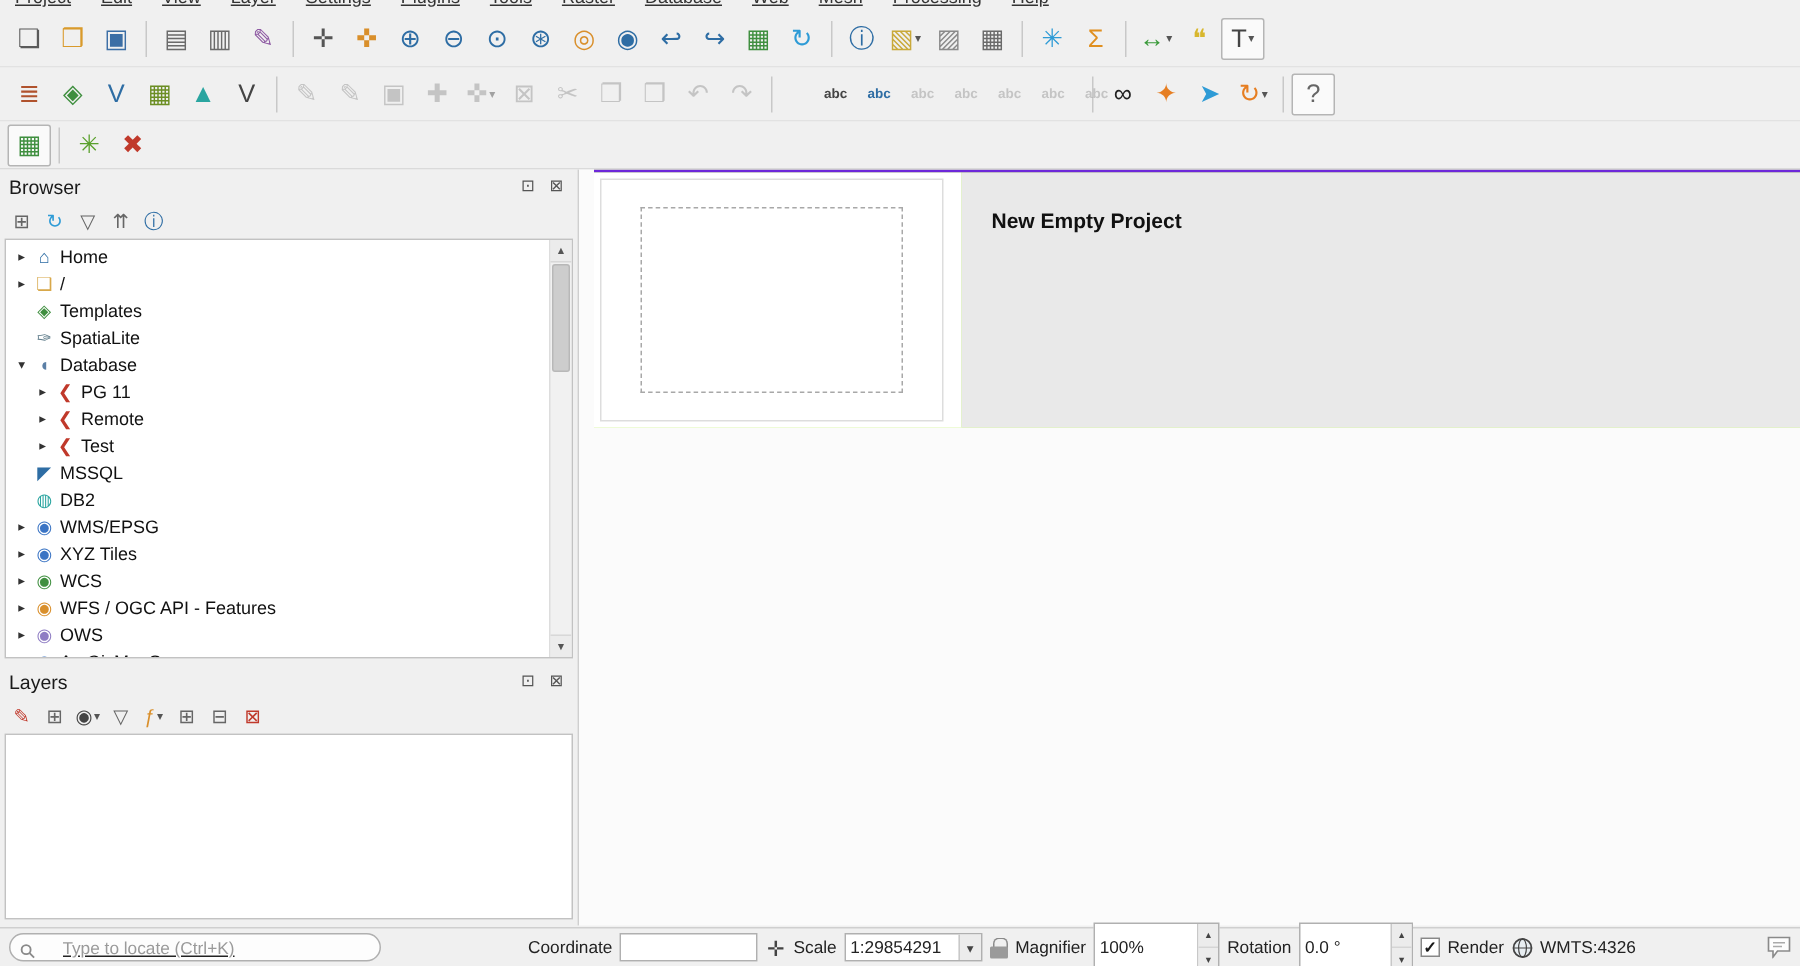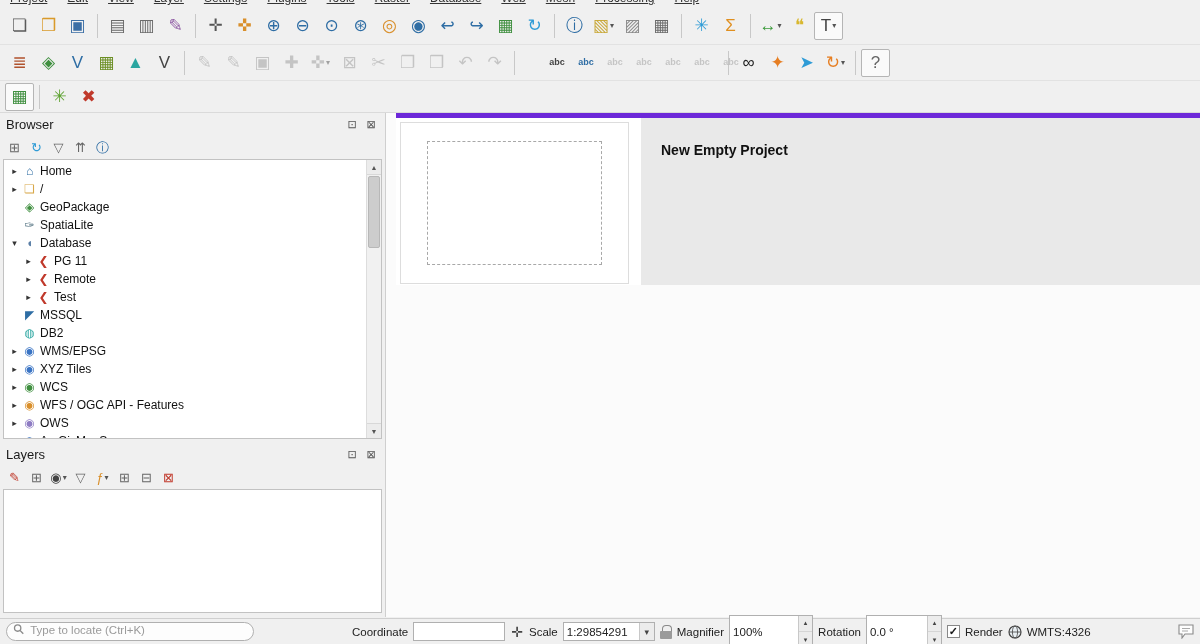--- a/index.html
+++ b/index.html
@@ -57,33 +57,33 @@
   .sb-btn.sb-down { position:absolute; bottom:0; left:0; right:0; border-top:1px solid #d8d8d8; border-bottom:none; }
   .sb-up::before { content:"▲"; }
   .sb-down::before { content:"▼"; }
   .sb-thumb { position:absolute; top:16px; left:1px; right:1px; height:72px; background:#cdcdcd; border:1px solid #b8b8b8; border-radius:2px; }
 
   .layers-view { flex:1; margin:0 3px 4px 3px; background:#fff; border:1px solid #c2c2c2; }
 
   
   #main { flex:1; background:#fbfbfb; border-left:1px solid #cfcfcf; overflow:hidden; }
   #main h1 { margin:9px 0 10px 14px; font-size:21px; font-weight:bold; color:#111; }
-  .band { margin-left:10px; height:172px; display:flex; background:#bef264; border-top:5px solid #6d28d9; }
+  .band { margin-left:10px; height:172px; display:flex; background:#bef264; border-top:2px solid #6d28d9; }
   .thumbwrap { width:245px; background:#fff; padding:4px; flex:none; }
   .thumb { width:229px; height:162px; background:#fff; border:1px solid #ddd; position:relative; }
   .thumb .dashed { position:absolute; top:18px; bottom:18px; left:26px; right:26px; border:1px dashed #a8a8a8; }
   .cardinfo { flex:1; background:#e9e9e9; padding:24px 0 0 20px; }
   .card-title { font-size:14px; font-weight:bold; color:#111; margin-bottom:16px; }
   .card-sub { font-size:11.5px; color:#222; }
 
   
   #statusbar { position:absolute; left:0; right:0; bottom:0; height:26px; background:#f0f0f0;
                border-top:1px solid #cfcfcf; display:flex; align-items:center; gap:5px; padding:0 6px; font-size:11.5px; }
   .locate { width:248px; height:19px; border:1px solid #b0b0b0; border-radius:10px; background:#fdfdfd;
-            display:flex; align-items:flex-start; padding:0 6px; gap:4px; flex:none; }
+            display:flex; align-items:flex-end; padding:0 6px; gap:16px; flex:none;text-decoration:underline; }
   .locate input { border:none; outline:none; background:transparent; font-size:11.5px; width:100%; font-family:inherit; color:#333; }
   .locate input::placeholder { color:#9a9a9a; }
   .spacer { width:88px; flex:none; }
   .sblabel { color:#222; flex:none; }
   .sbinput { width:92px; height:19px; border:1px solid #b0b0b0; background:#fff; font-family:inherit; font-size:11.5px; padding:0 3px; }
   .sbicon { background:transparent; border:none; font-size:14px; color:#444; padding:0 1px; }
   .combo { width:92px; height:19px; border:1px solid #b0b0b0; background:#fff; display:flex; align-items:center; }
   .combo-val { flex:1; padding-left:3px; font-size:11.5px; }
   .combo-arrow { width:15px; align-self:stretch; border-left:1px solid #c8c8c8; background:#ececec;
                  display:flex; align-items:center; justify-content:center; }
@@ -364,21 +364,21 @@
                 <span class="tlabel">Home</span>
               </div>
               <div class="trow" style="padding-left: 4px;">
                 <span class="arr">▸</span>
                 <span class="ticon" style="color: rgb(216, 168, 74);">❏</span>
                 <span class="tlabel">/</span>
               </div>
               <div class="trow" style="padding-left: 4px;">
                 <span class="arr"></span>
                 <span class="ticon" style="color: rgb(63, 143, 63);">◈</span>
-                <span class="tlabel">GeoPackage</span>
+                <span class="tlabel">Templates</span>
               </div>
               <div class="trow" style="padding-left: 4px;">
                 <span class="arr"></span>
                 <span class="ticon" style="color: rgb(96, 125, 139);">✑</span>
                 <span class="tlabel">SpatiaLite</span>
               </div>
               <div class="trow" style="padding-left: 4px;">
                 <span class="arr">▾</span>
                 <span class="ticon" style="color: rgb(91, 127, 166);">◖</span>
                 <span class="tlabel">Database</span>

